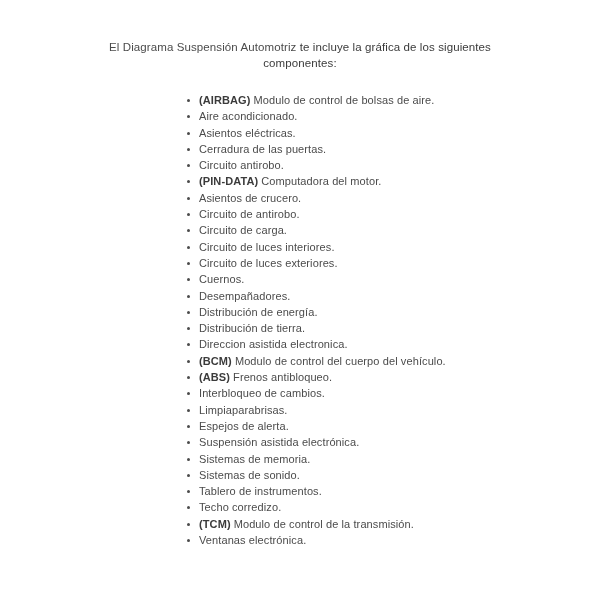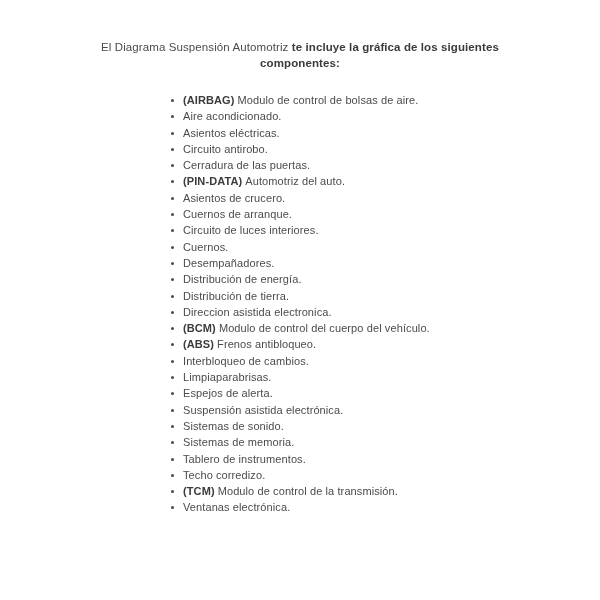--- a/index.html
+++ b/index.html
@@ -23,25 +23,25 @@
     margin: 39px auto 0 auto;
     width: 430px;
     text-align: center;
     font-size: 11.5px;
     line-height: 16px;
     font-weight: 400;
     color: #4b4b4b;
     letter-spacing: 0.1px;
   }
   .title strong {
-    font-weight: 700;
+    font-weight: 400;
     color: #3b3b3b;
   }
   ul.components {
-    margin: 21px 0 0 0;
+    margin: 21px 0 0 16px;
     padding: 0 0 0 183px;
     list-style: none;
   }
   ul.components li {
     position: relative;
     font-size: 11px;
     line-height: 16.3px;
     color: #4b4b4b;
     letter-spacing: 0.1px;
     white-space: nowrap;
@@ -75,36 +75,42 @@
       <li>
       <strong>(AIRBAG)</strong><span>Modulo de control de bolsas de aire.</span>
     </li>
       <li>
       <span>Aire acondicionado.</span>
     </li>
       <li>
       <span>Asientos eléctricas.</span>
     </li>
       <li>
+      <span>Cerradura de las puertas.</span>
+    </li>
+      <li>
       <span>Circuito antirobo.</span>
     </li>
       <li>
-      <span>Cerradura de las puertas.</span>
-    </li>
-      <li>
-      <strong>(PIN-DATA)</strong><span>Automotriz del auto.</span>
+      <strong>(PIN-DATA)</strong><span>Computadora del motor.</span>
     </li>
       <li>
       <span>Asientos de crucero.</span>
     </li>
       <li>
-      <span>Cuernos de arranque.</span>
+      <span>Circuito de antirobo.</span>
+    </li>
+      <li>
+      <span>Circuito de carga.</span>
     </li>
       <li>
       <span>Circuito de luces interiores.</span>
+    </li>
+      <li>
+      <span>Circuito de luces exteriores.</span>
     </li>
       <li>
       <span>Cuernos.</span>
     </li>
       <li>
       <span>Desempañadores.</span>
     </li>
       <li>
       <span>Distribución de energía.</span>
     </li>
@@ -126,24 +132,24 @@
       <li>
       <span>Limpiaparabrisas.</span>
     </li>
       <li>
       <span>Espejos de alerta.</span>
     </li>
       <li>
       <span>Suspensión asistida electrónica.</span>
     </li>
       <li>
-      <span>Sistemas de sonido.</span>
+      <span>Sistemas de memoria.</span>
     </li>
       <li>
-      <span>Sistemas de memoria.</span>
+      <span>Sistemas de sonido.</span>
     </li>
       <li>
       <span>Tablero de instrumentos.</span>
     </li>
       <li>
       <span>Techo corredizo.</span>
     </li>
       <li>
       <strong>(TCM)</strong><span>Modulo de control de la transmisión.</span>
     </li>

